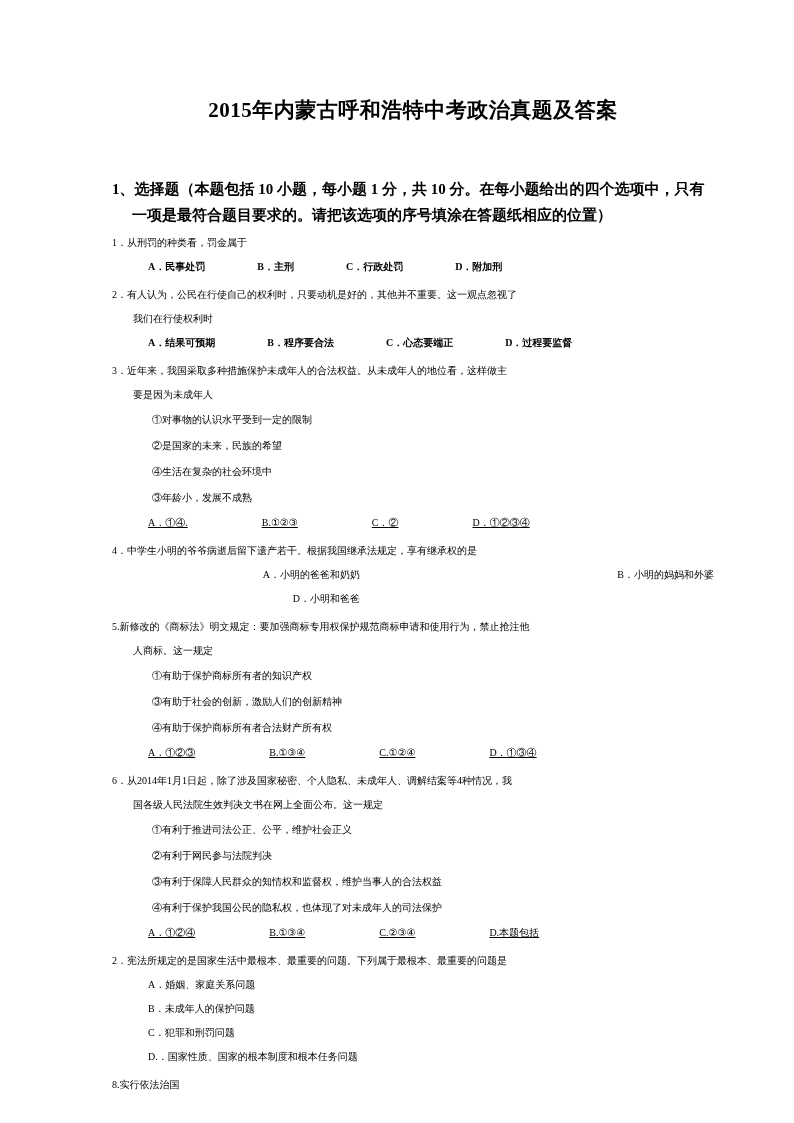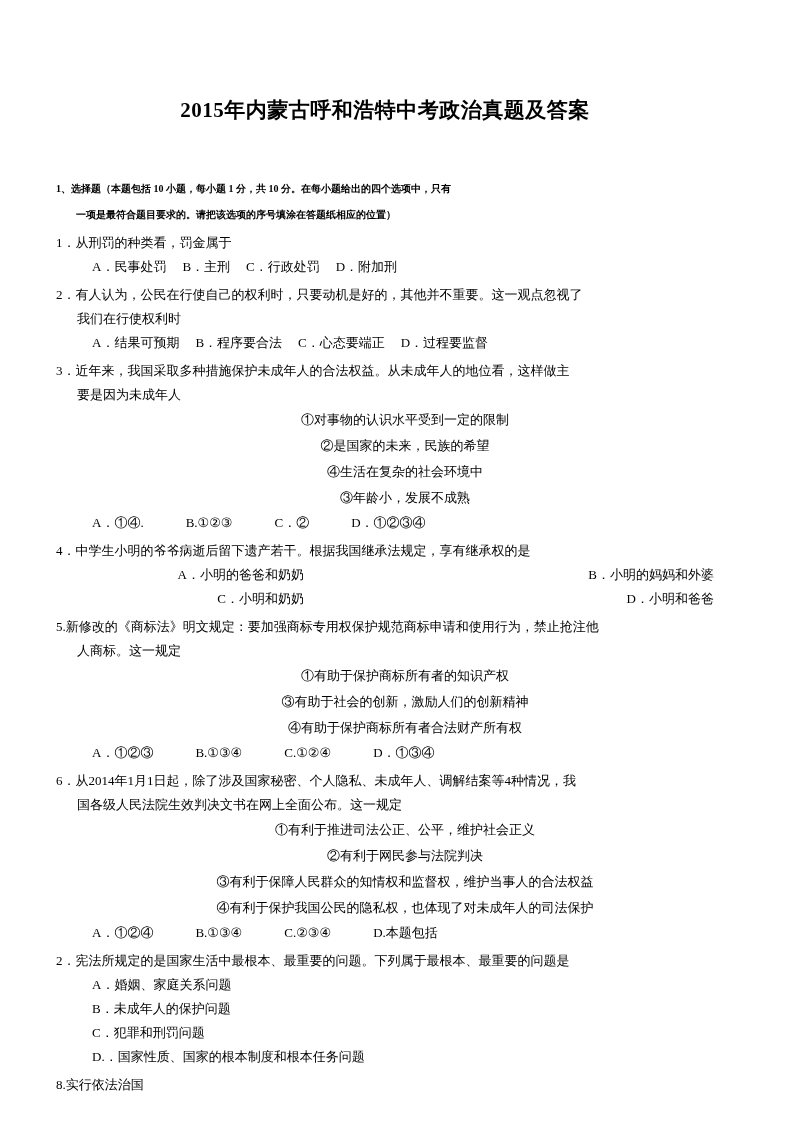--- a/index.html
+++ b/index.html
@@ -12,69 +12,70 @@
     height: 1123px;
     box-sizing: border-box;
     font-family: "Liberation Serif", "DejaVu Serif", serif;
     color: #000000;
     overflow: hidden;
   }
   .page {
     box-sizing: border-box;
     width: 794px;
     height: 1123px;
-    padding: 96px 80px 0 56px;
+    padding: 96px 80px 0 112px;
   }
   .title {
     font-size: 21px;
     font-weight: bold;
     text-align: center;
     margin: 0 0 52px 0;
     letter-spacing: 0.5px;
     white-space: nowrap;
   }
   .section-heading {
     font-weight: bold;
-    font-size: 10px;
+    font-size: 15px;
     line-height: 26px;
     margin: 0 0 3px 0;
   }
   .section-heading .line2 {
     display: block;
     padding-left: 20px;
   }
   .question {
-    font-size: 13px;
+    font-size: 10px;
     line-height: 24px;
     margin-bottom: 4px;
   }
   .stem-line {
     white-space: nowrap;
   }
   .stem-line.cont {
     padding-left: 21px;
   }
   .subitem {
     padding-left: 40px;
     line-height: 26px;
     white-space: nowrap;
-    text-align: center;
   }
   .options {
     padding-left: 36px;
   }
   .options.row {
     display: flex;
-    gap: 16px;
+    gap: 52px;
     white-space: nowrap;
+    font-weight: bold;
   }
   .options.row-wide {
     display: flex;
-    gap: 42px;
+    gap: 74px;
     white-space: nowrap;
+    text-decoration: underline;
   }
   .options.grid2 {
     display: grid;
     grid-template-columns: 192px auto;
     padding-left: 56px;
     text-align: right;
   }
   .options.column .option {
     display: block;
     white-space: nowrap;
@@ -123,21 +124,20 @@
           <span class="option">B.①②③</span>
           <span class="option">C．②</span>
           <span class="option">D．①②③④</span>
         </div>
       </div>
       <div class="question">
         <div class="stem-line first">4．中学生小明的爷爷病逝后留下遗产若干。根据我国继承法规定，享有继承权的是</div>
         <div class="options grid2">
           <span class="option">A．小明的爸爸和奶奶</span>
           <span class="option">B．小明的妈妈和外婆</span>
-          <span class="option">C．小明和奶奶</span>
           <span class="option">D．小明和爸爸</span>
         </div>
       </div>
       <div class="question">
         <div class="stem-line first">5.新修改的《商标法》明文规定：要加强商标专用权保护规范商标申请和使用行为，禁止抢注他</div>
         <div class="stem-line cont">人商标。这一规定</div>
         <div class="subitem">①有助于保护商标所有者的知识产权</div>
         <div class="subitem">③有助于社会的创新，激励人们的创新精神</div>
         <div class="subitem">④有助于保护商标所有者合法财产所有权</div>
         <div class="options row-wide">

